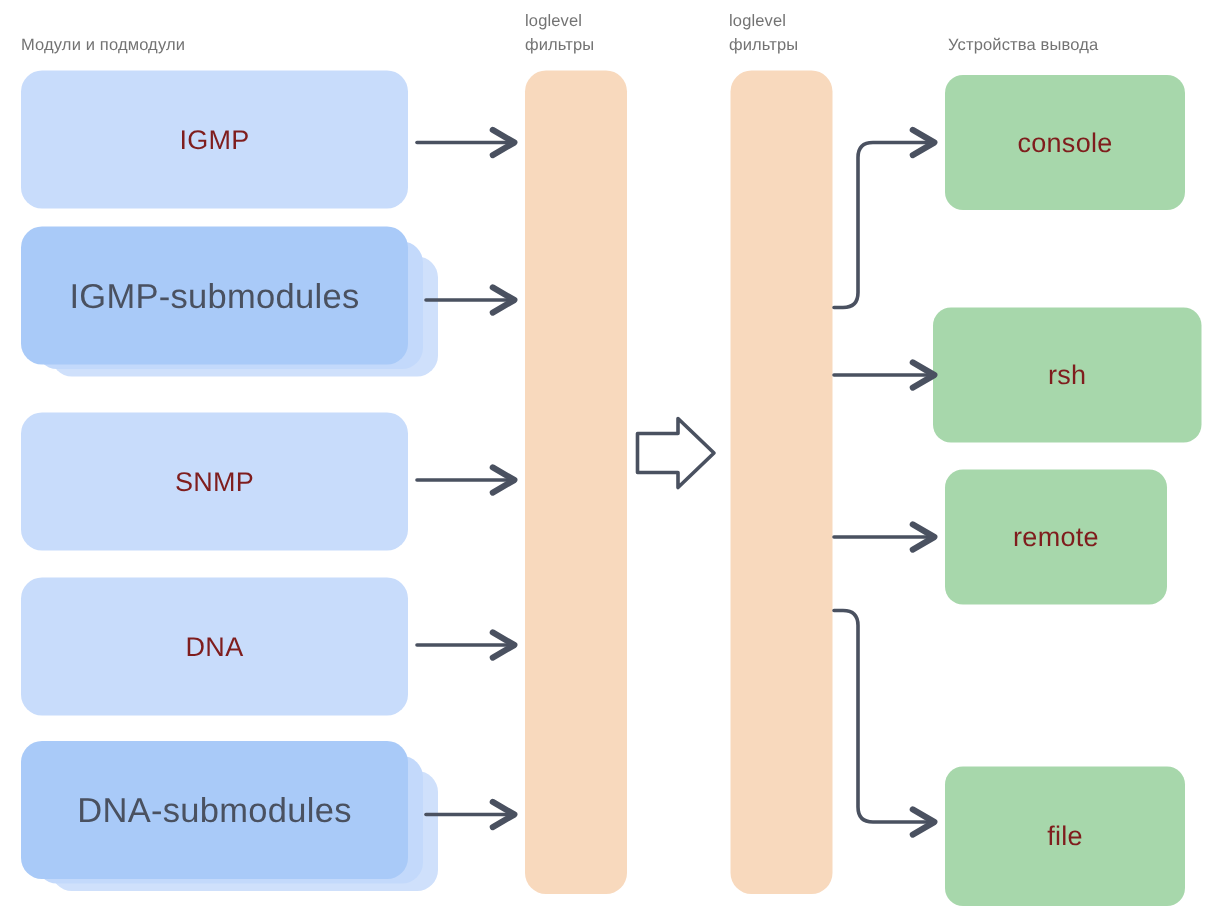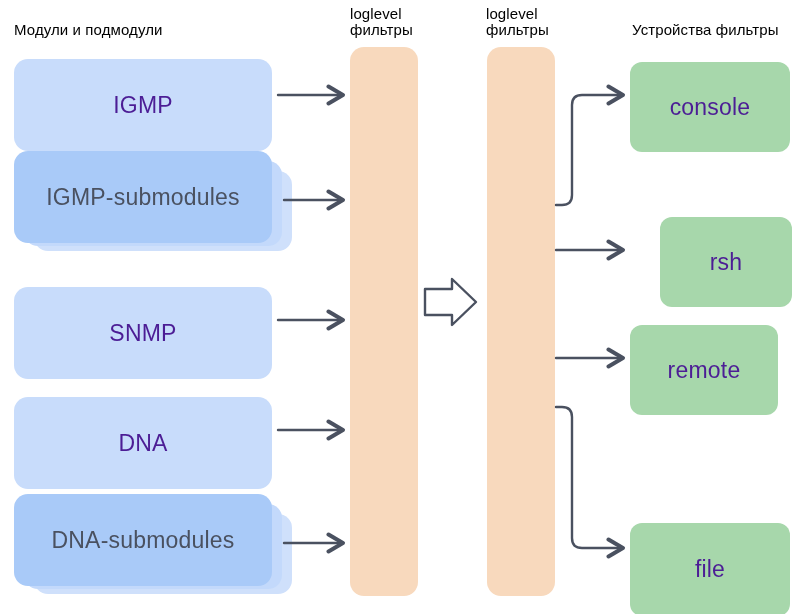--- a/index.html
+++ b/index.html
@@ -12,37 +12,36 @@
   }
   #diagram-root {
     position: relative;
     width: 807px;
     height: 614px;
     background: #ffffff;
     overflow: hidden;
   }
   .col-header {
     position: absolute;
-    color: #000000;
-    font-size: 15px;
+    color: #737373;
+    font-size: 11px;
     line-height: 16px;
     letter-spacing: 0.1px;
     white-space: pre-line;
   }
   .node {
     position: absolute;
     display: flex;
     align-items: center;
     justify-content: center;
     box-sizing: border-box;
     border-radius: 14px;
-    color: #4c1d95;
-    font-size: 23px;
+    color: #7f1d1d;
+    font-size: 18px;
     letter-spacing: 0.2px;
-    margin-top: 12px;
   }
   .node-module {
     background: #c8dcfb;
   }
   .node-output {
     background: #a7d7ab;
     border-radius: 12px;
   }
   .stack-wrap {
     position: absolute;
@@ -107,21 +106,21 @@
 <div id="diagram-root">
 
   <div class="col-header" style="left:14px; top:22px;">Модули и подмодули</div>
 
   <div class="col-header" style="left:350px; top:6px;">loglevel
 фильтры</div>
 
   <div class="col-header" style="left:486px; top:6px;">loglevel
 фильтры</div>
 
-  <div class="col-header" style="left:632px; top:22px;">Устройства фильтры</div>
+  <div class="col-header" style="left:632px; top:22px;">Устройства вывода</div>
 
   <div class="node node-module" style="left:14px; top:47px; width:258px; height:92px;">IGMP</div>
 
   <div class="stack-wrap" style="left:14px; top:151px; width:240px; height:100px;">
     <div class="layer layer-back" style="left:20px; top:20px; width:258px; height:80px;"></div>
     <div class="layer layer-mid" style="left:10px; top:10px; width:258px; height:85px;"></div>
     <div class="front" style="width:258px; height:92px;">IGMP-submodules</div>
   </div>
 
   <div class="node node-module" style="left:14px; top:275px; width:258px; height:92px;">SNMP</div>
@@ -133,21 +132,21 @@
     <div class="layer layer-mid" style="left:10px; top:10px; width:258px; height:85px;"></div>
     <div class="front" style="width:258px; height:92px;">DNA-submodules</div>
   </div>
 
   <div class="filter-col" style="left:350px; top:47px; width:68px; height:549px;"></div>
 
   <div class="filter-col" style="left:487px; top:47px; width:68px; height:549px;"></div>
 
   <div class="node node-output" style="left:630px; top:50px; width:160px; height:90px;">console</div>
 
-  <div class="node node-output" style="left:660px; top:205px; width:132px; height:90px;">rsh</div>
+  <div class="node node-output" style="left:622px; top:205px; width:179px; height:90px;">rsh</div>
 
   <div class="node node-output" style="left:630px; top:313px; width:148px; height:90px;">remote</div>
 
   <div class="node node-output" style="left:630px; top:511px; width:160px; height:93px;">file</div>
 
   <svg class="edges" viewBox="0 0 807 614">
     <defs>
       <marker id="arrowhead" markerWidth="9" markerHeight="9" refX="6.2" refY="4.5" orient="auto" markerUnits="strokeWidth">
         <path d="M1,1 L7,4.5 L1,8" fill="none" stroke="#4a5160" stroke-width="1.7" stroke-linecap="round" stroke-linejoin="round"></path>
       </marker>

